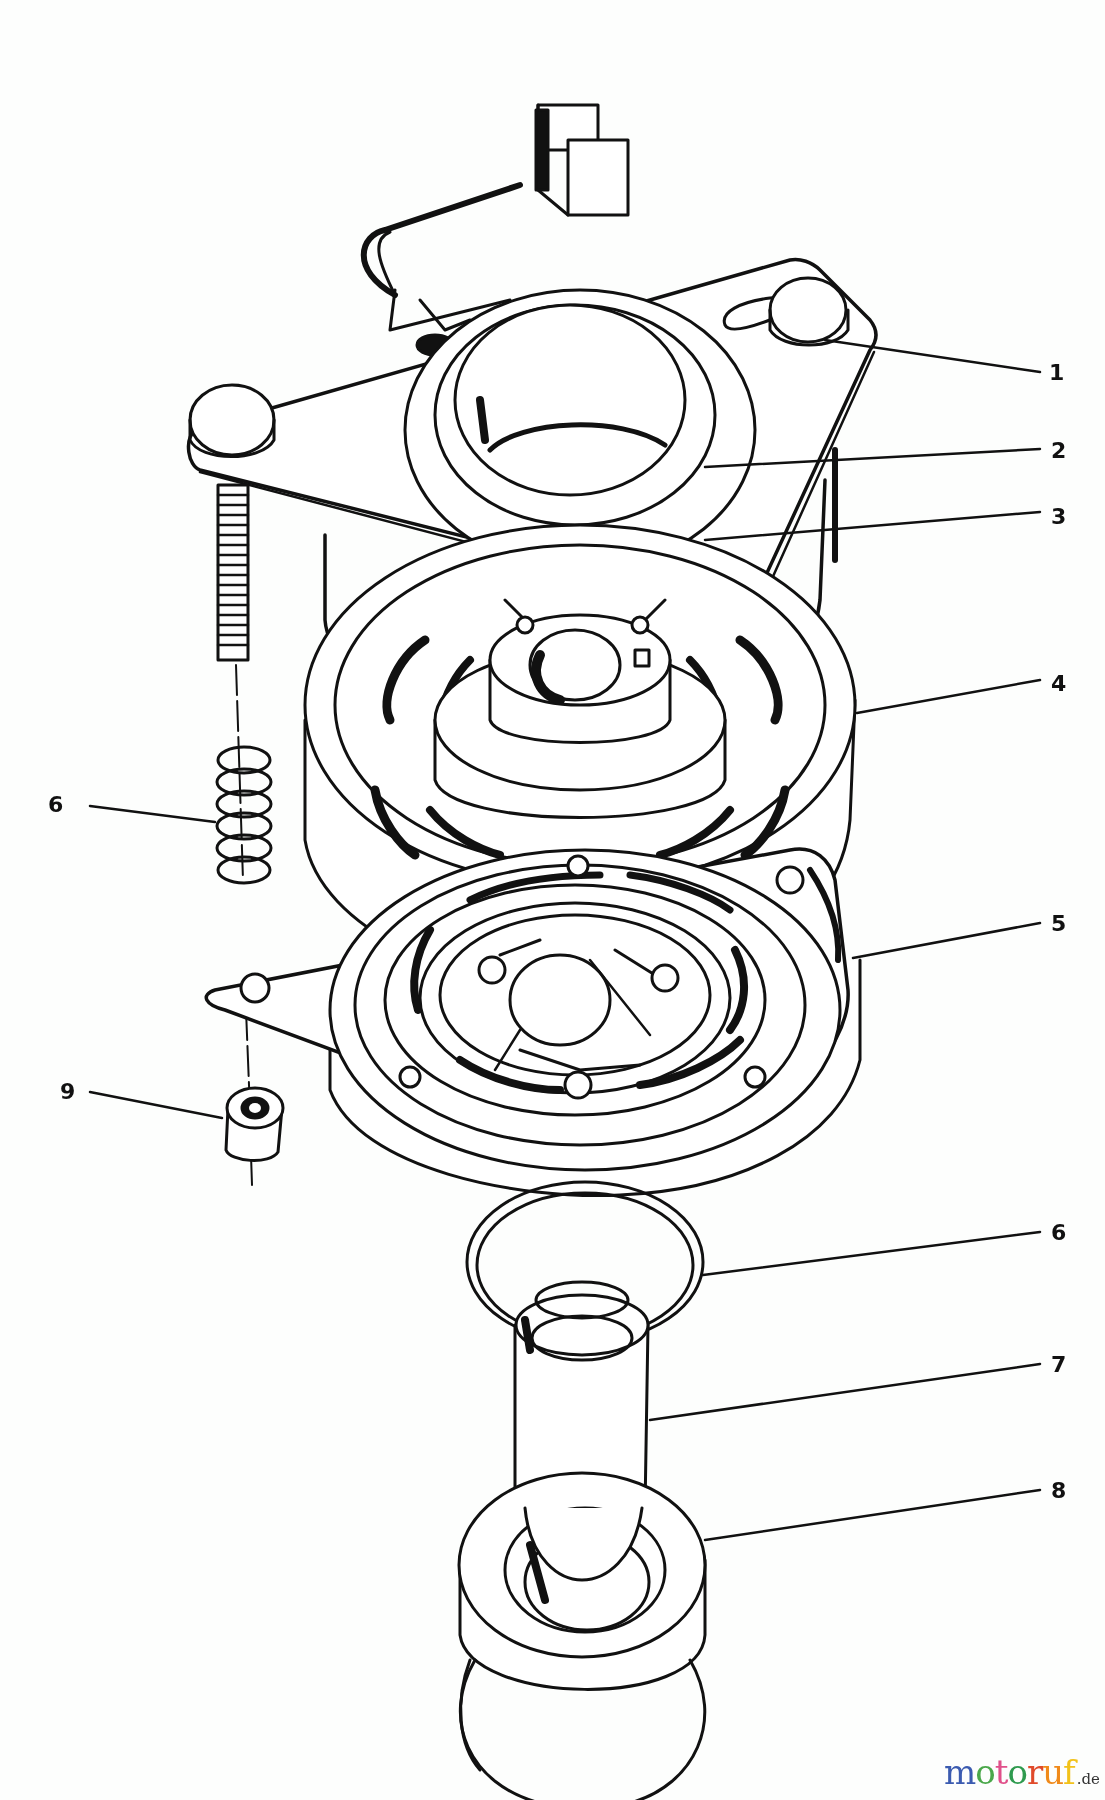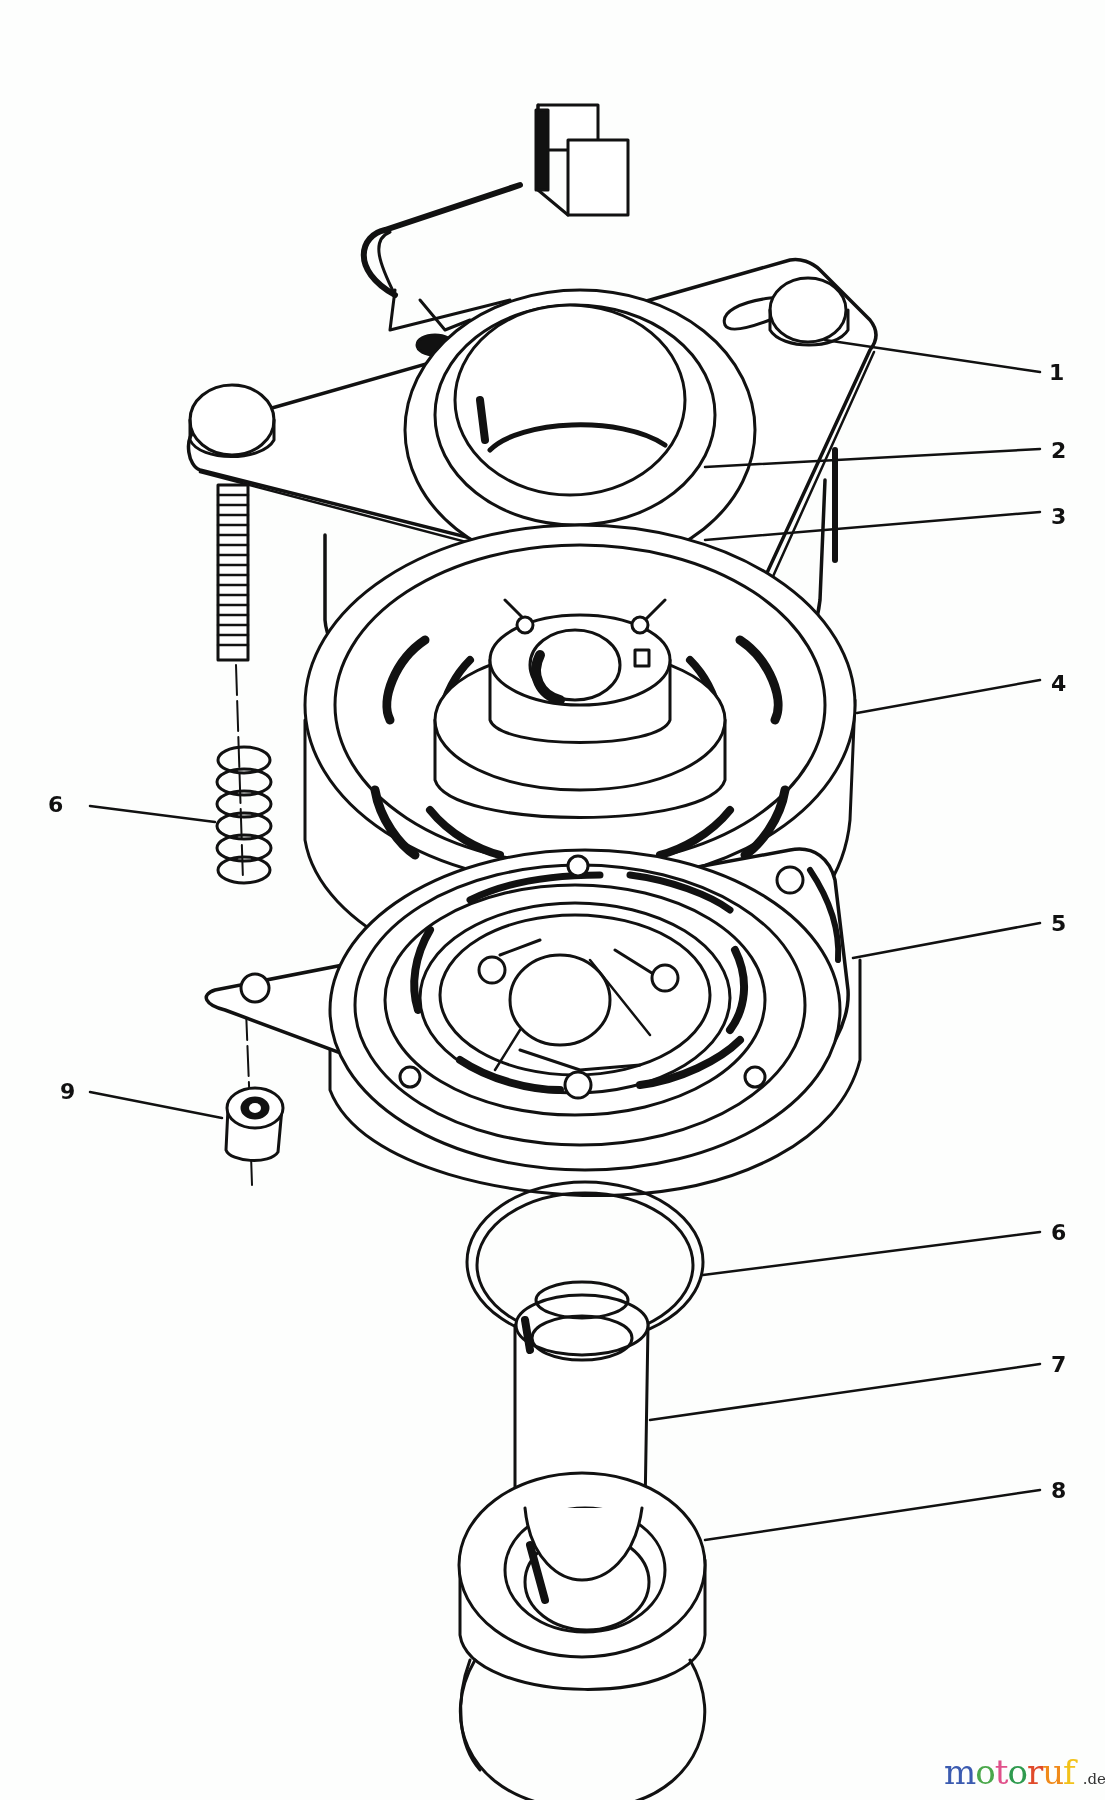--- a/index.html
+++ b/index.html
@@ -1,21 +1,21 @@
 <!DOCTYPE html>
 <html><head>
 <meta charset="utf-8">
 <style>
   html, body { margin: 0; padding: 0; background: #fdfefd; }
   body { width: 1105px; height: 1800px; position: relative; overflow: hidden; font-family: "Liberation Sans", sans-serif; }
   #diagram { position: absolute; left: 0; top: 0; width: 1105px; height: 1800px; }
   .callout { position: absolute; font-family: "DejaVu Sans", sans-serif; font-weight: bold; font-size: 22px; color: #111; line-height: 1; }
   .watermark { position: absolute; left: 944px; top: 1752px; font-family: "DejaVu Serif", serif; font-size: 34px; letter-spacing: -1px; white-space: nowrap; }
   .watermark span { display: inline-block; }
-  .watermark .tld { font-size: 15px; color: #333; letter-spacing: 0; margin-left: 8px; }
+  .watermark .tld { font-size: 15px; color: #333; letter-spacing: 0; margin-left: 2px; }
 </style>
 </head>
 <body>
 
 <svg id="diagram" viewBox="0 0 1105 1800" xmlns="http://www.w3.org/2000/svg" fill="none" stroke="#111" stroke-width="3" stroke-linecap="round" stroke-linejoin="round">
 
   <g>
 
     <g>
       <path d="M395 295 C 350 270, 360 235, 385 230 L 520 185" stroke-width="6"></path>

